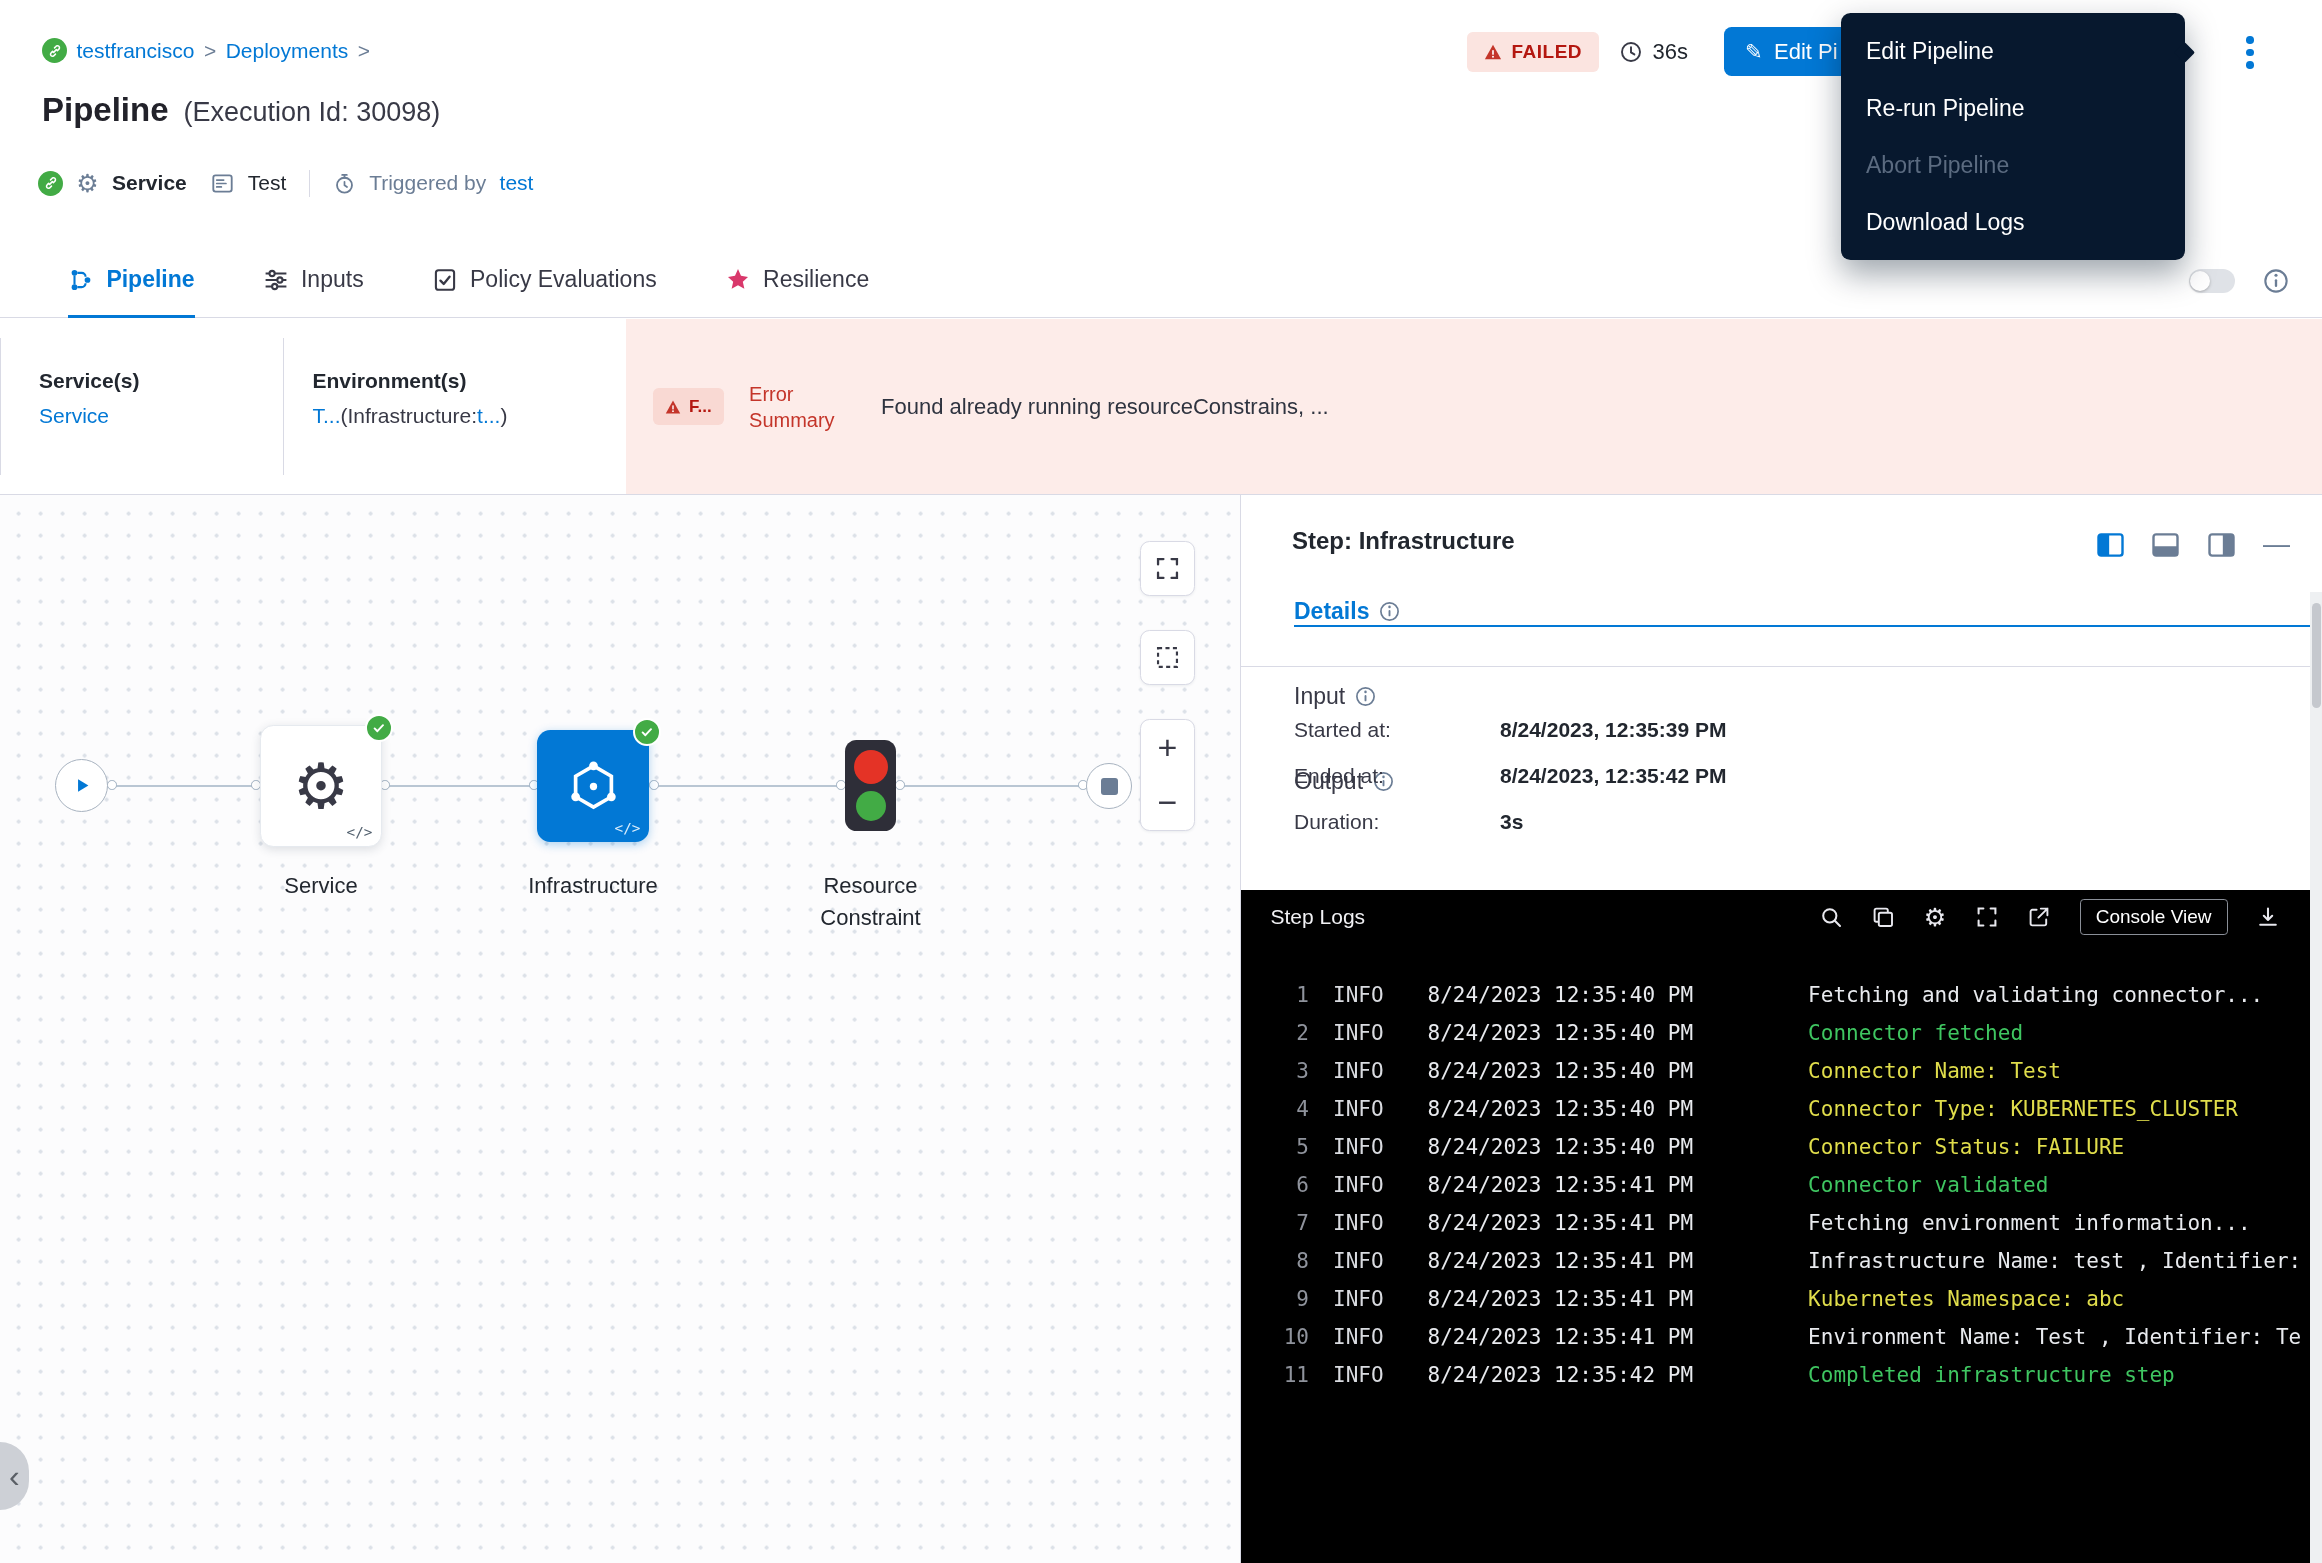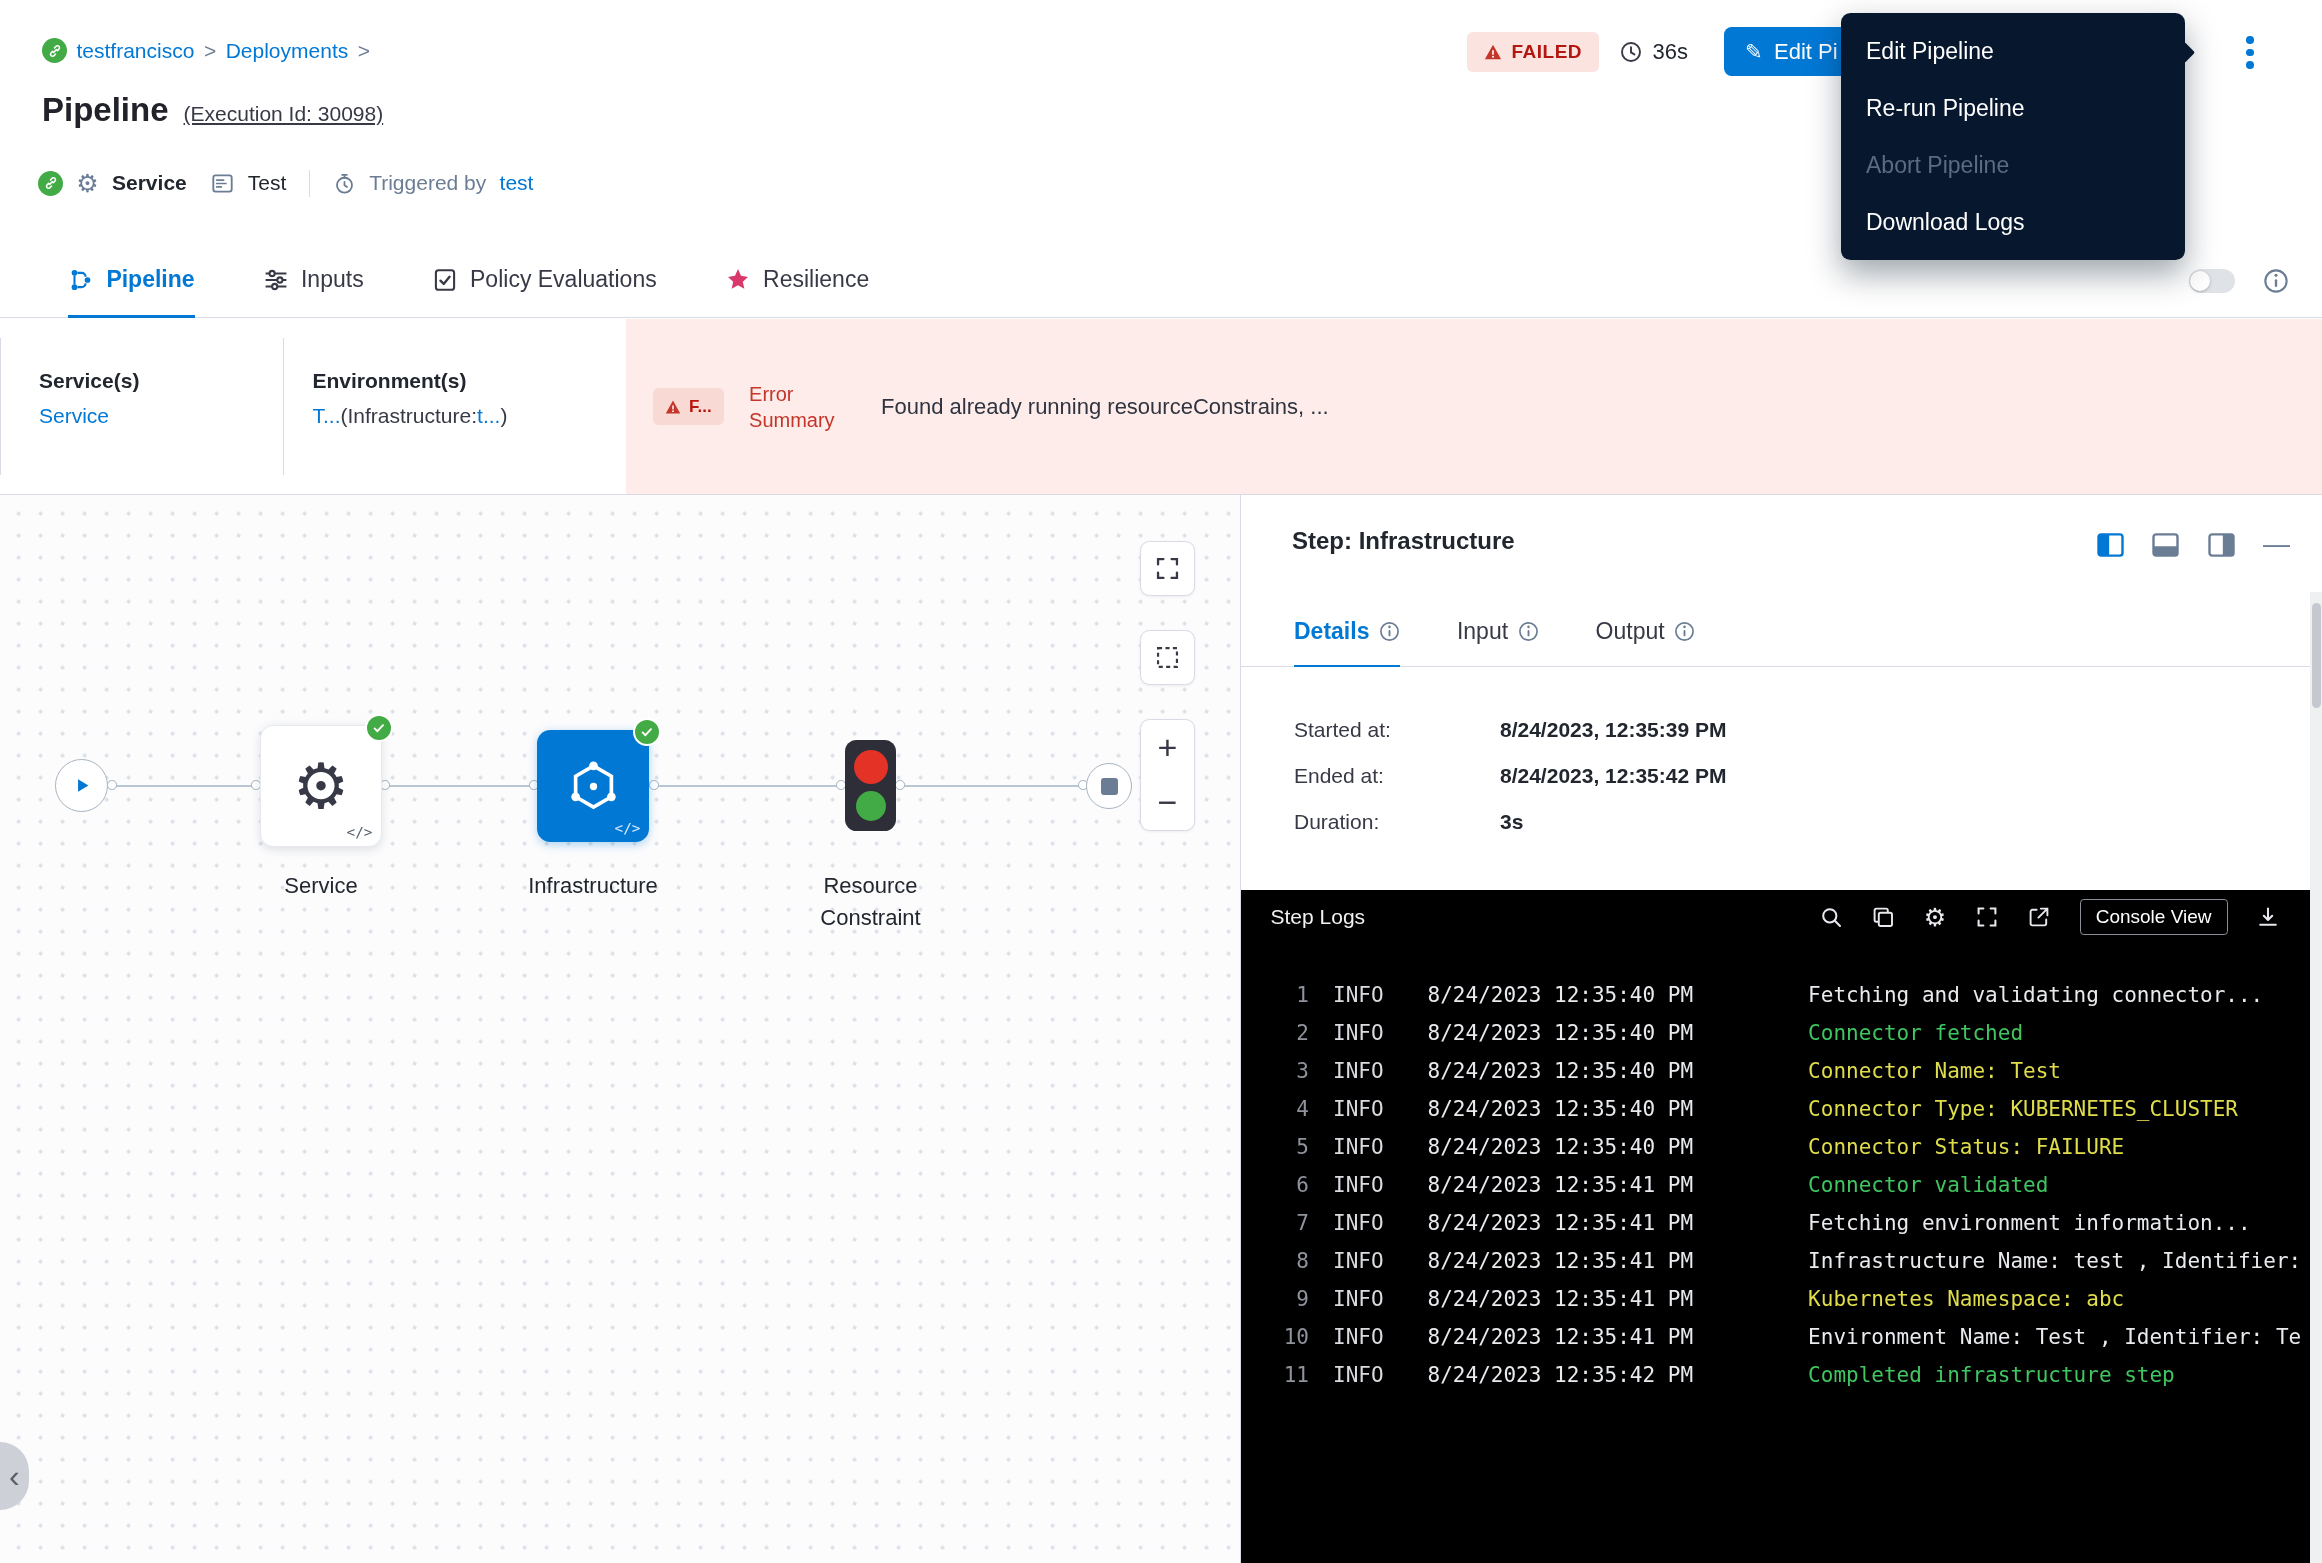--- a/index.html
+++ b/index.html
@@ -10,21 +10,21 @@
   }
   .abs { position:absolute; }
 
   
   .breadcrumb { left:42px; top:38px; display:flex; align-items:center; gap:9.5px; font-size:21px; }
   .bc-link { color:#0278d5; cursor:pointer; }
   .bc-sep { color:#6b7d95; }
   .modicon { width:25px; height:25px; border-radius:50%; background:#42ab45; display:inline-flex; align-items:center; justify-content:center; flex:none; }
   .title-row { left:42px; top:91px; display:flex; align-items:baseline; gap:15px; }
   .page-title { font-size:33px; font-weight:bold; color:#22222a; }
-  .exec-id { font-size:21px; color:#383946;text-decoration:underline; }
+  .exec-id { font-size:27px; color:#383946; }
   .meta-row { left:38px; top:164px; height:38px; display:flex; align-items:center; gap:13.3px; font-size:21px; }
   .meta-strong { color:#22272f; font-weight:600; }
   .meta-plain { color:#22272f; }
   .meta-muted { color:#6b7d95; }
   .meta-link { color:#0278d5; }
   .vdiv-sm { width:1px; height:27px; background:#d9dae5; margin:0 9.5px; }
   .glyph-gear { font-size:25px; color:#6b7d95; line-height:1; }
 
   .failed-badge { left:1467px; top:32px; height:40px; padding:0 17px; background:#fbe4e0; border-radius:5.7px; display:flex; align-items:center; gap:9.5px; }
   .failed-badge span { color:#b41710; font-weight:bold; font-size:19px; letter-spacing:0.5px; }
@@ -102,21 +102,21 @@
   .cv-expand { top:46px; height:55px; }
   .cv-select { top:135px; height:55px; }
   .cv-zoom { position:absolute; left:1140px; top:224px; width:55px; height:112px; background:#fff; border:1px solid #d9dae5; border-radius:9.5px; display:flex; flex-direction:column; box-shadow:0 1px 2.9px rgba(40,60,80,.08); }
   .cv-zoom div { flex:1; display:flex; align-items:center; justify-content:center; font-size:34px; color:#383946; cursor:pointer; }
 
   
   .panel { position:absolute; left:1240px; top:0; width:1082px; height:1070px; background:#fff; border-left:1px solid #d9dae5; }
   .panel-title { position:absolute; left:51px; top:32px; font-size:24px; font-weight:bold; color:#22272f; }
   .layout-icons { position:absolute; right:32px; top:36px; display:flex; align-items:center; gap:28.5px; }
   .li-minus { font-size:27px; color:#6b7d95; cursor:pointer; line-height:1; }
-  .ptabs { position:absolute; left:0; right:0; top:103px; height:69px; border-bottom:1px solid #d9dae5; display:flex; align-items:stretch; padding-left:53px; gap:57px; }
+  .ptabs { position:absolute; left:0; right:0; top:103px; height:69px; border-bottom:1px solid #d9dae5; display:flex; align-items:stretch; padding-left:53px; gap:57px;flex-direction:column; }
   .ptab { display:flex; align-items:center; gap:9.5px; font-size:23px; color:#383946; border-bottom:2.9px solid transparent; margin-bottom:-1px; cursor:pointer; }
   .ptab.x-active { color:#0278d5; font-weight:bold; border-bottom-color:#0278d5; }
   .details { position:absolute; left:53px; top:212px; }
   .drow { height:46px; display:flex; align-items:center; }
   .dlabel { width:206px; font-size:21px; color:#383946; }
   .dvalue { font-size:21px; font-weight:bold; color:#22272f; }
 
   
   .logsbox { position:absolute; left:0; right:0; top:395px; bottom:0; background:#000; color:#e8eaee; }
   .logs-header { height:54px; display:flex; align-items:center; padding:0 42px 0 29.5px; }

